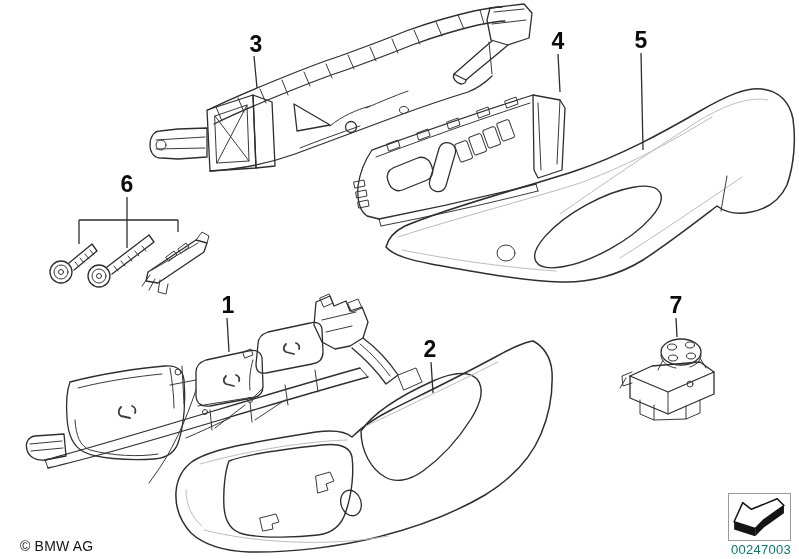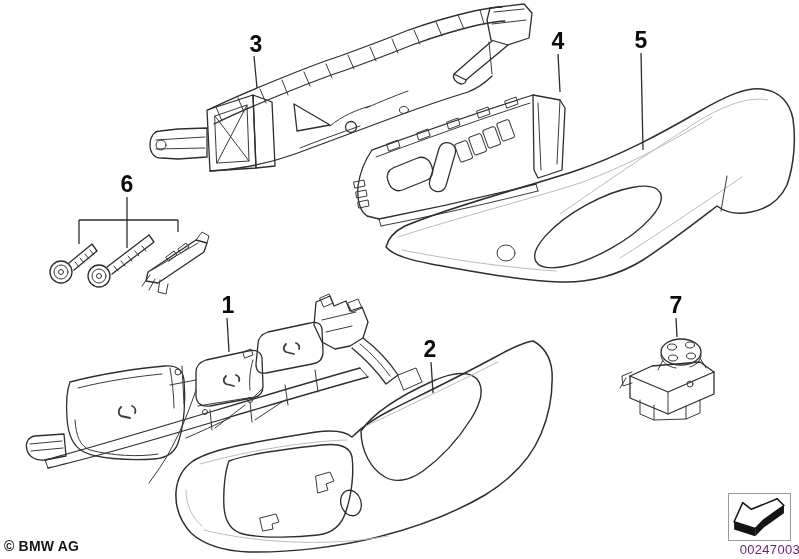--- a/index.html
+++ b/index.html
@@ -4,26 +4,26 @@
 <style>
   html,body{margin:0;padding:0;background:#fff;}
   #page{position:relative;width:799px;height:559px;background:#ffffff;overflow:hidden;
         font-family:"Liberation Sans",sans-serif;}
   svg{position:absolute;left:0;top:0;}
   .ln{fill:none;stroke:#2e2e2e;stroke-width:1.3;stroke-linecap:round;stroke-linejoin:round;}
   .ln-thin{fill:none;stroke:#3a3a3a;stroke-width:1;stroke-linecap:round;stroke-linejoin:round;}
   .ln-lt{fill:none;stroke:#bcbcbc;stroke-width:1;stroke-linecap:round;stroke-linejoin:round;}
   .callout{font-family:"Liberation Sans",sans-serif;font-size:23px;font-weight:700;fill:#0b0b0b;}
   .leader{fill:none;stroke:#2e2e2e;stroke-width:1.3;}
-  #copyright{position:absolute;left:4px;top:538px;font-size:14px;font-weight:700;
+  #copyright{position:absolute;left:20px;top:538px;font-size:14px;font-weight:400;
              color:#151515;letter-spacing:0.2px;}
   #stamp-box{position:absolute;left:728px;top:493px;width:63px;height:48px;
              border:1px solid #9a9a9a;box-sizing:border-box;background:#fff;}
-  #stamp-number{position:absolute;left:722px;top:542px;width:78px;text-align:right;
-                font-size:13px;color:#701a75;letter-spacing:0.3px;}
+  #stamp-number{position:absolute;left:722px;top:542px;width:78px;text-align:center;
+                font-size:13px;color:#0f766e;letter-spacing:0.3px;}
 </style>
 </head>
 <body>
 
 <div id="page">
 
 <svg width="799" height="559" viewBox="0 0 799 559">
 
   <g>
     <path class="ln" d="M208,110 C230,99 252,90 274,81 C296,72 318,63 340,56 C362,48 384,40 406,31 C428,23 452,16 474,11 C484,9 494,7 502,7"></path>

